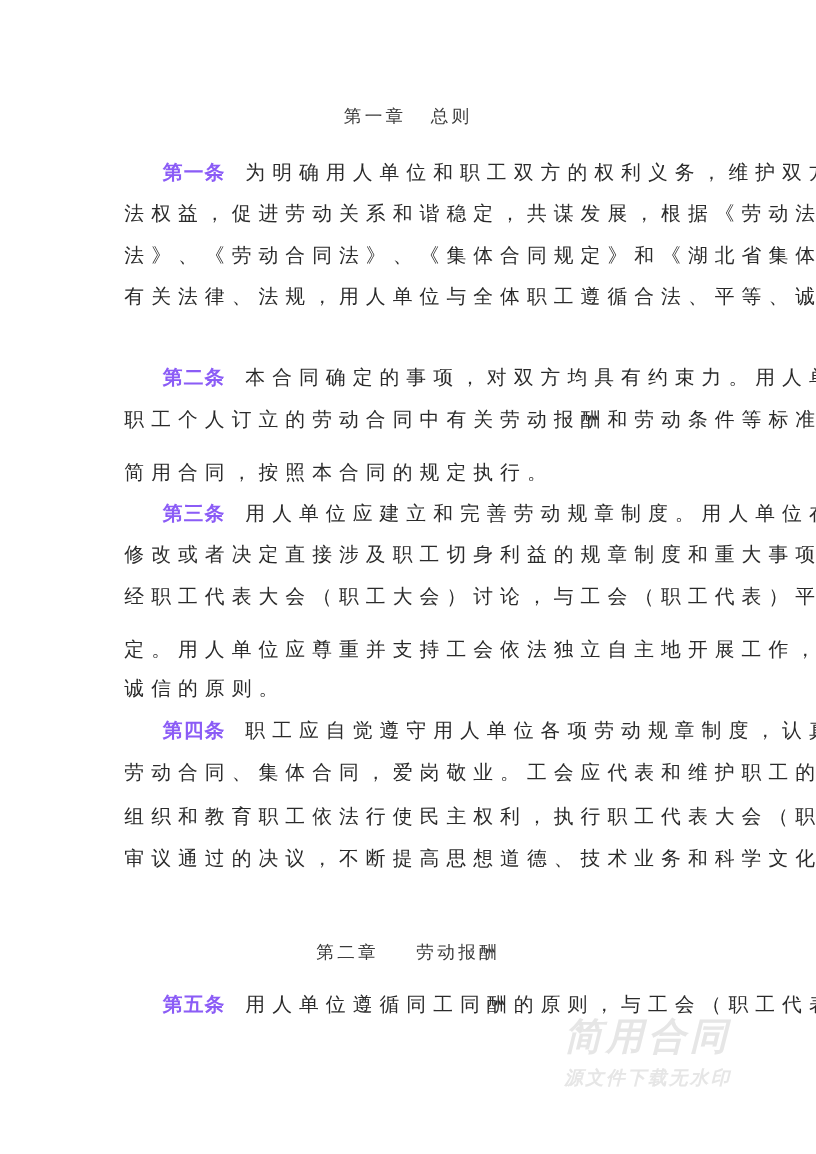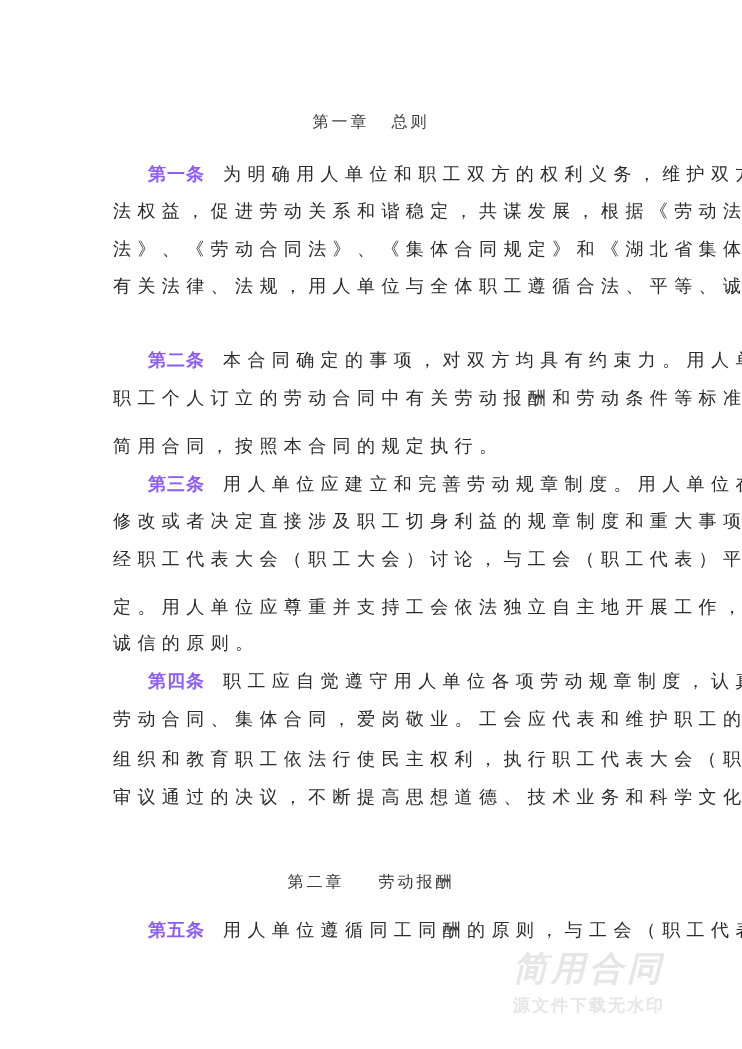--- a/index.html
+++ b/index.html
@@ -10,21 +10,21 @@
   body {
     width: 742px;
     height: 1049px;
     position: relative;
     overflow: hidden;
     font-family: "DejaVu Serif", "Liberation Serif", serif;
     color: #2a2a2a;
   }
   .page {
     position: absolute;
-    left: 0; top: 16px;
+    left: 0; top: 0;
     width: 742px; height: 773px;
     background: #ffffff;
   }
   .chapter-title {
     position: absolute;
     left: 0;
     width: 742px;
     text-align: center;
     font-size: 16px;
     color: #3a3a3a;
@@ -50,38 +50,38 @@
     letter-spacing: 1px;
     margin-right: 18px;
   }
   .watermark {
     position: absolute;
     left: 505px;
     top: 918px;
     width: 190px;
     height: 78px;
     pointer-events: none;
-    margin-top: 10px;
   }
   .wm-main {
     position: absolute;
     left: 8px; top: 2px;
     font-family: "DejaVu Sans", "Liberation Sans", sans-serif;
     font-weight: bold;
     font-style: italic;
     font-size: 34px;
     letter-spacing: 4px;
     color: #e6e6e6;
     white-space: nowrap;
   }
   .wm-sub {
     position: absolute;
     left: 8px; top: 50px;
     font-family: "DejaVu Sans", "Liberation Sans", sans-serif;
     font-weight: bold;
+    font-style: italic;
     font-size: 17px;
     letter-spacing: 2px;
     color: #e6e6e6;
     white-space: nowrap;
   }
 </style>
 </head>
 <body>
 
 <div class="page">

